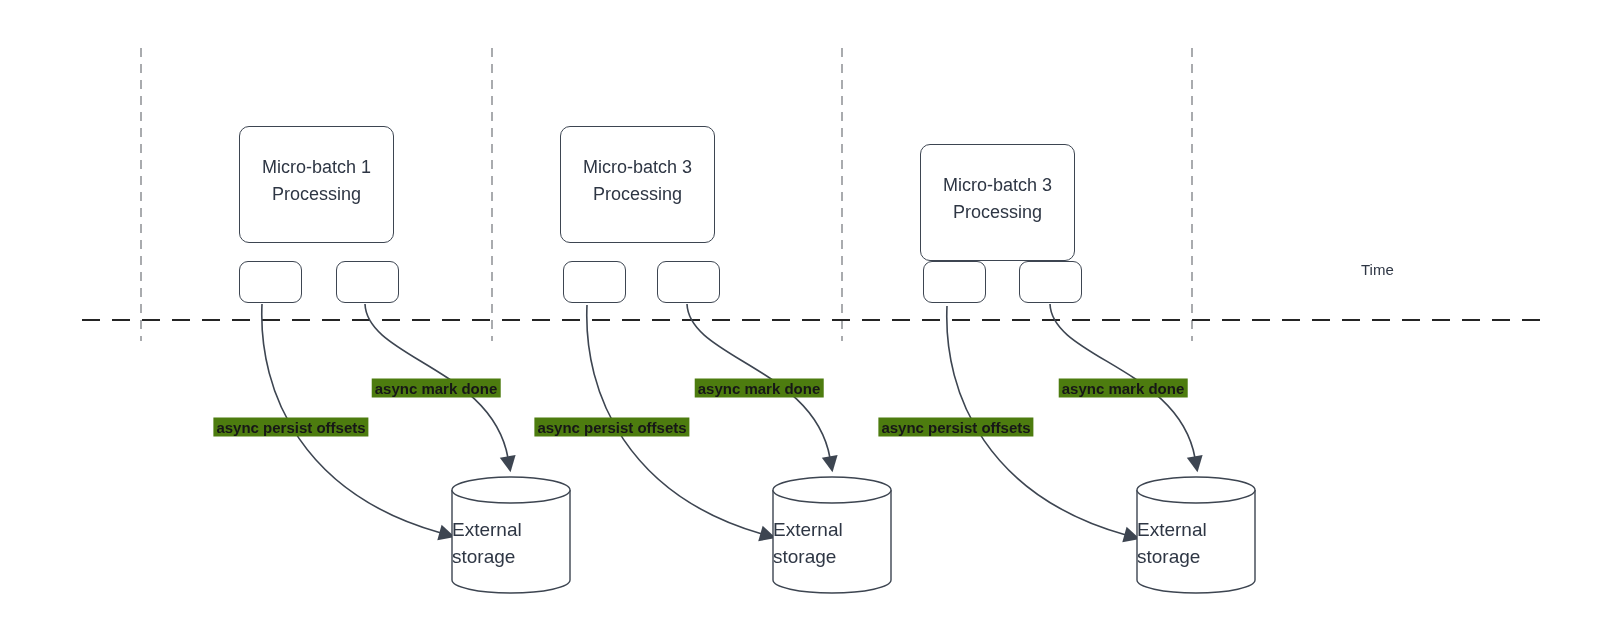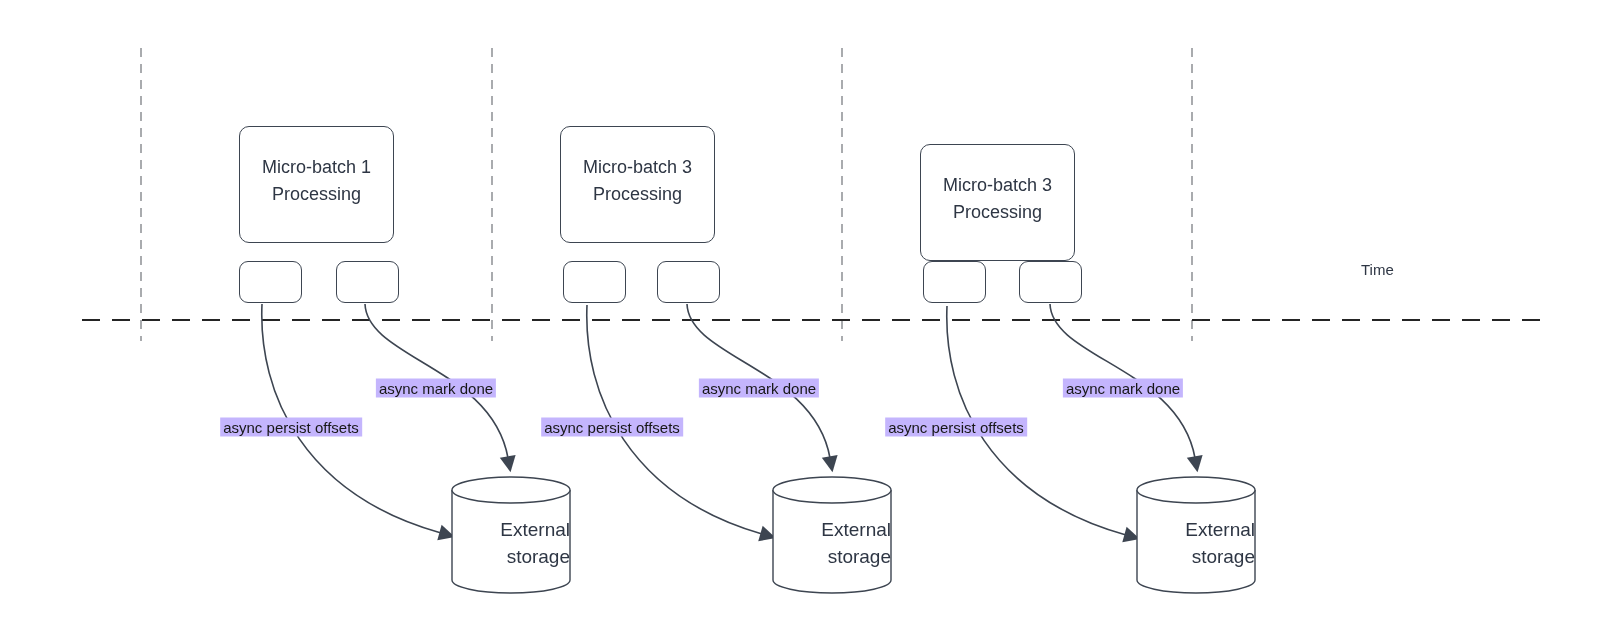--- a/index.html
+++ b/index.html
@@ -47,36 +47,36 @@
     border: 1.5px solid #3d4551;
     border-radius: 9px;
     background: #ffffff;
   }
 
   
   .cyl-label {
     position: absolute;
     top: 516px;
     width: 118px;
-    text-align: right;
+    text-align: left;
     font-size: 19px;
     line-height: 27px;
     color: #2e3644;
   }
   .cyl-label.g1 { left: 452px; }
   .cyl-label.g2 { left: 773px; }
   .cyl-label.g3 { left: 1137px; }
 
   
   .flow-label {
     position: absolute;
     transform: translate(-50%, -50%);
-    background: #c4b5fd;
+    background: #4d7c0f;
     font-size: 15px;
-    font-weight: normal;
+    font-weight: bold;
     color: #171717;
     white-space: nowrap;
     padding: 1px 3px;
   }
 
   .time-label {
     position: absolute;
     left: 1361px;
     top: 261px;
     font-size: 15px;

